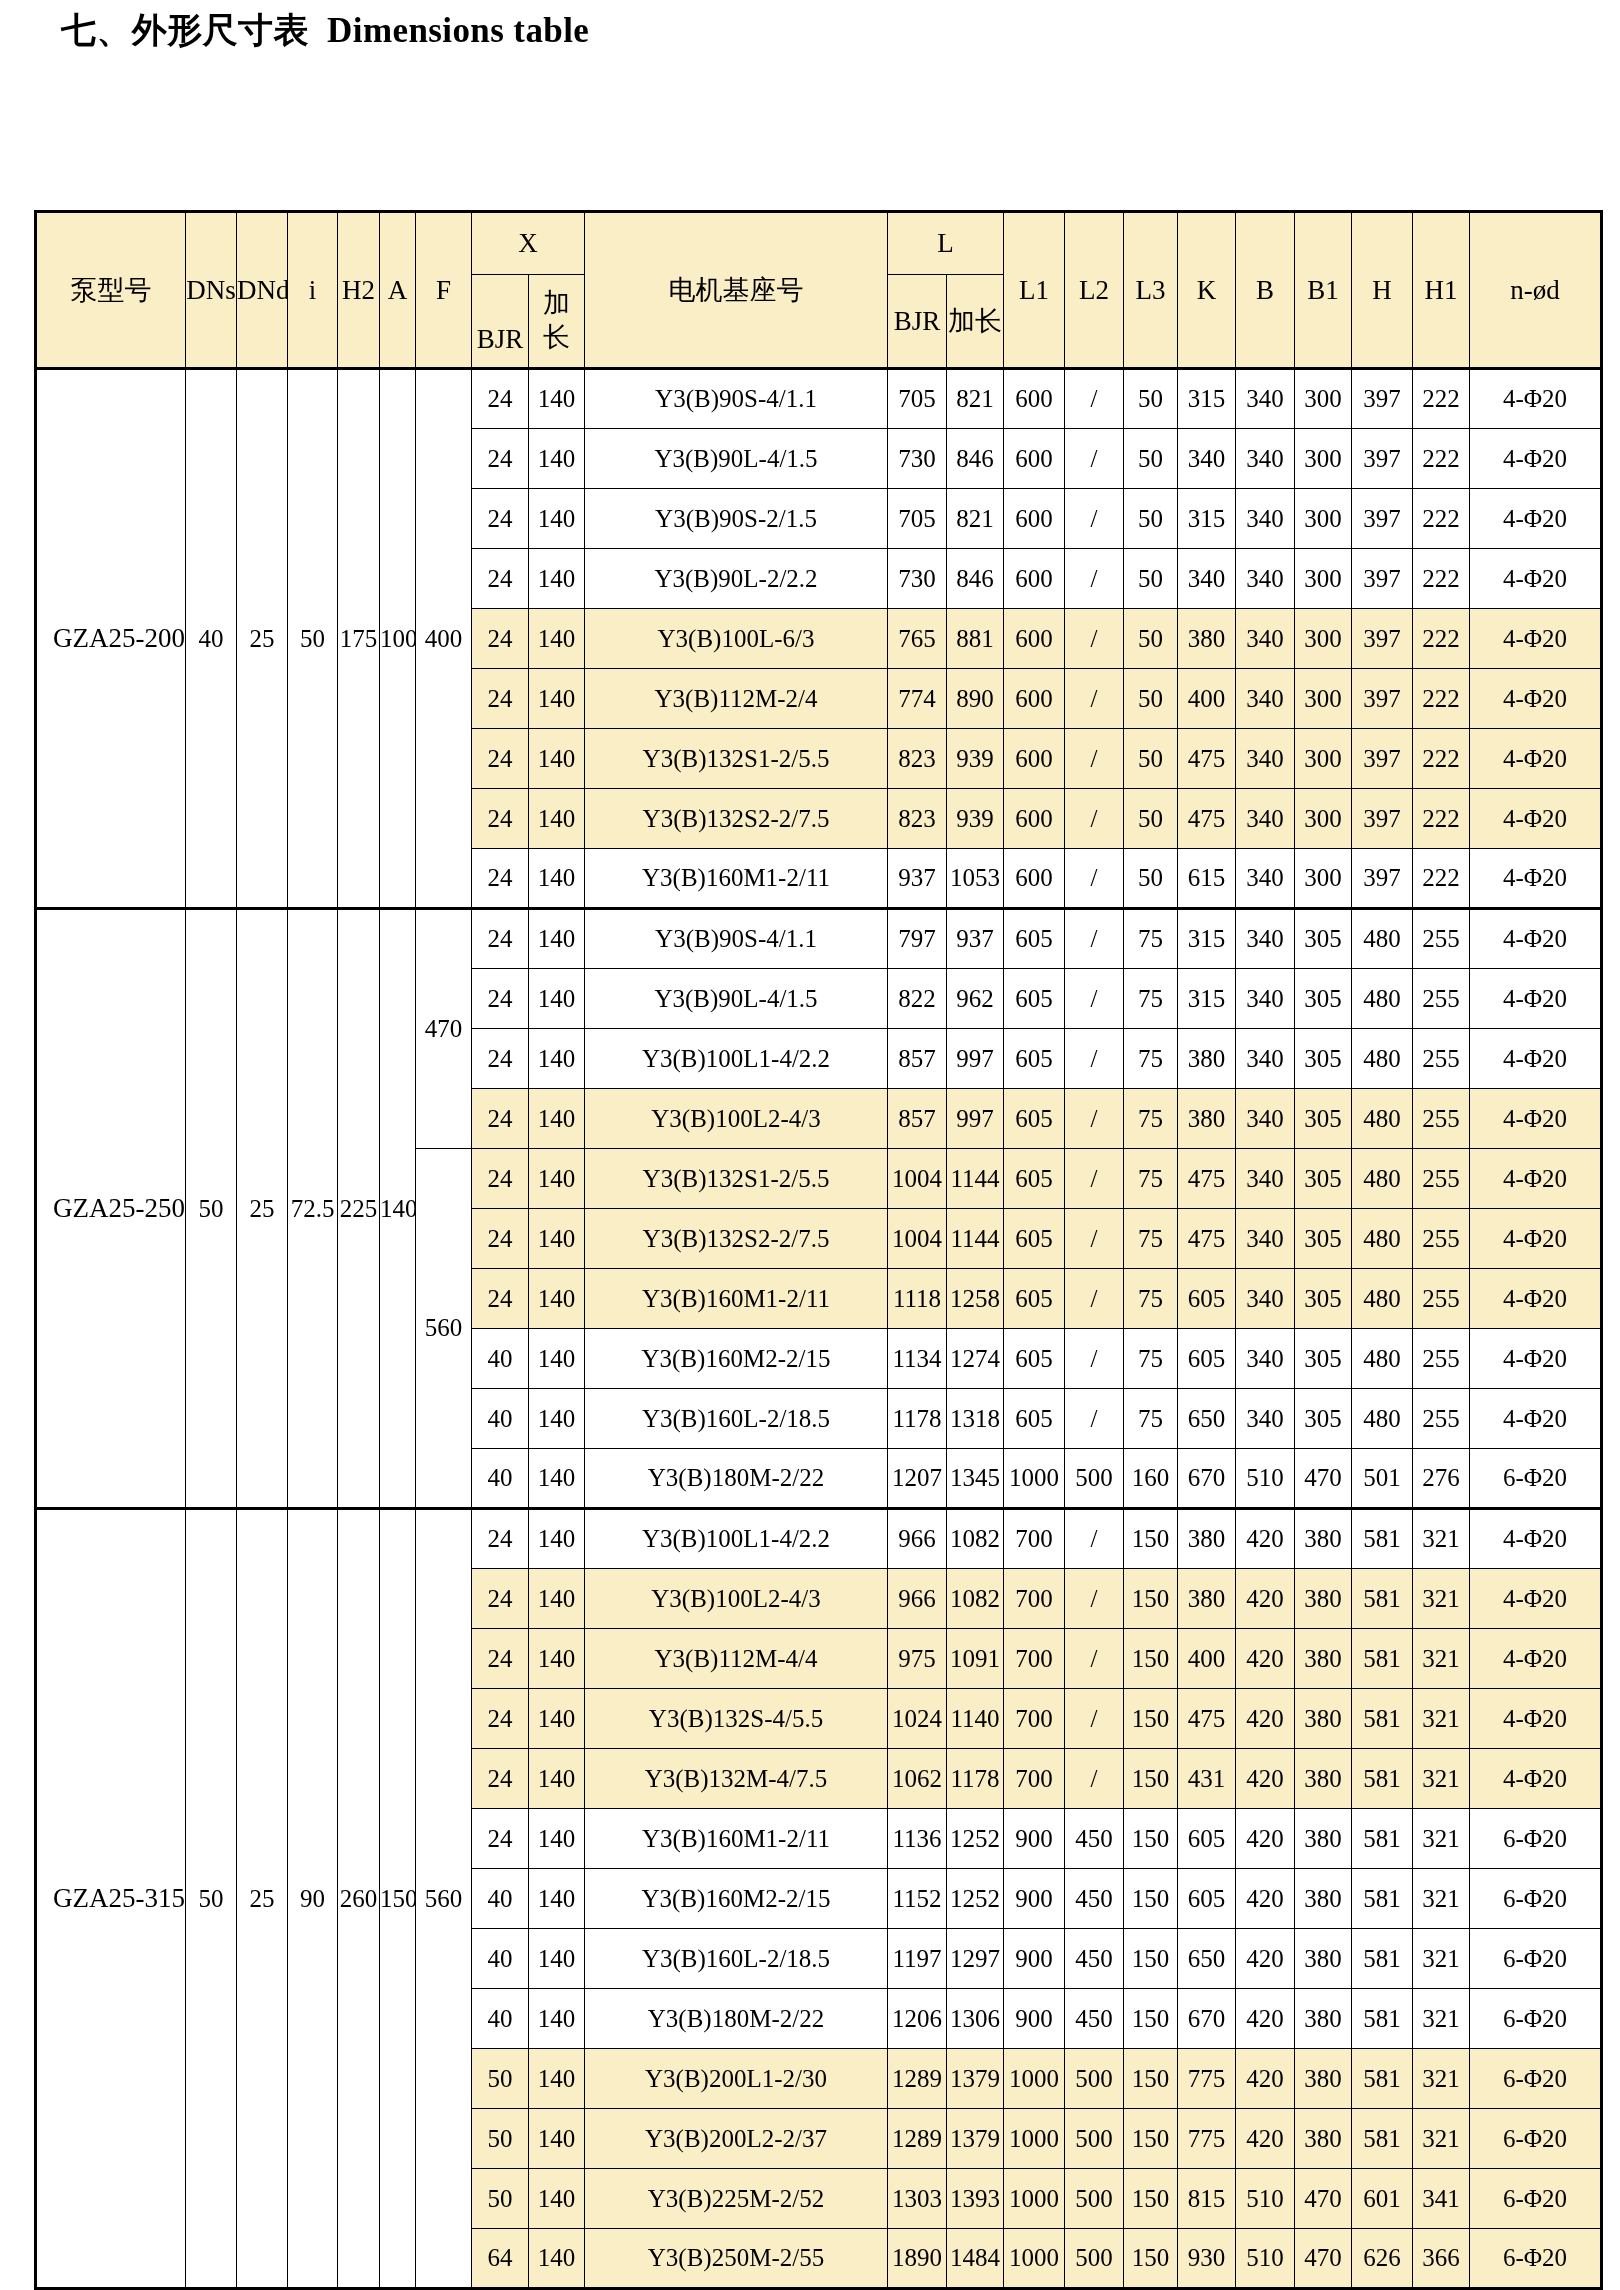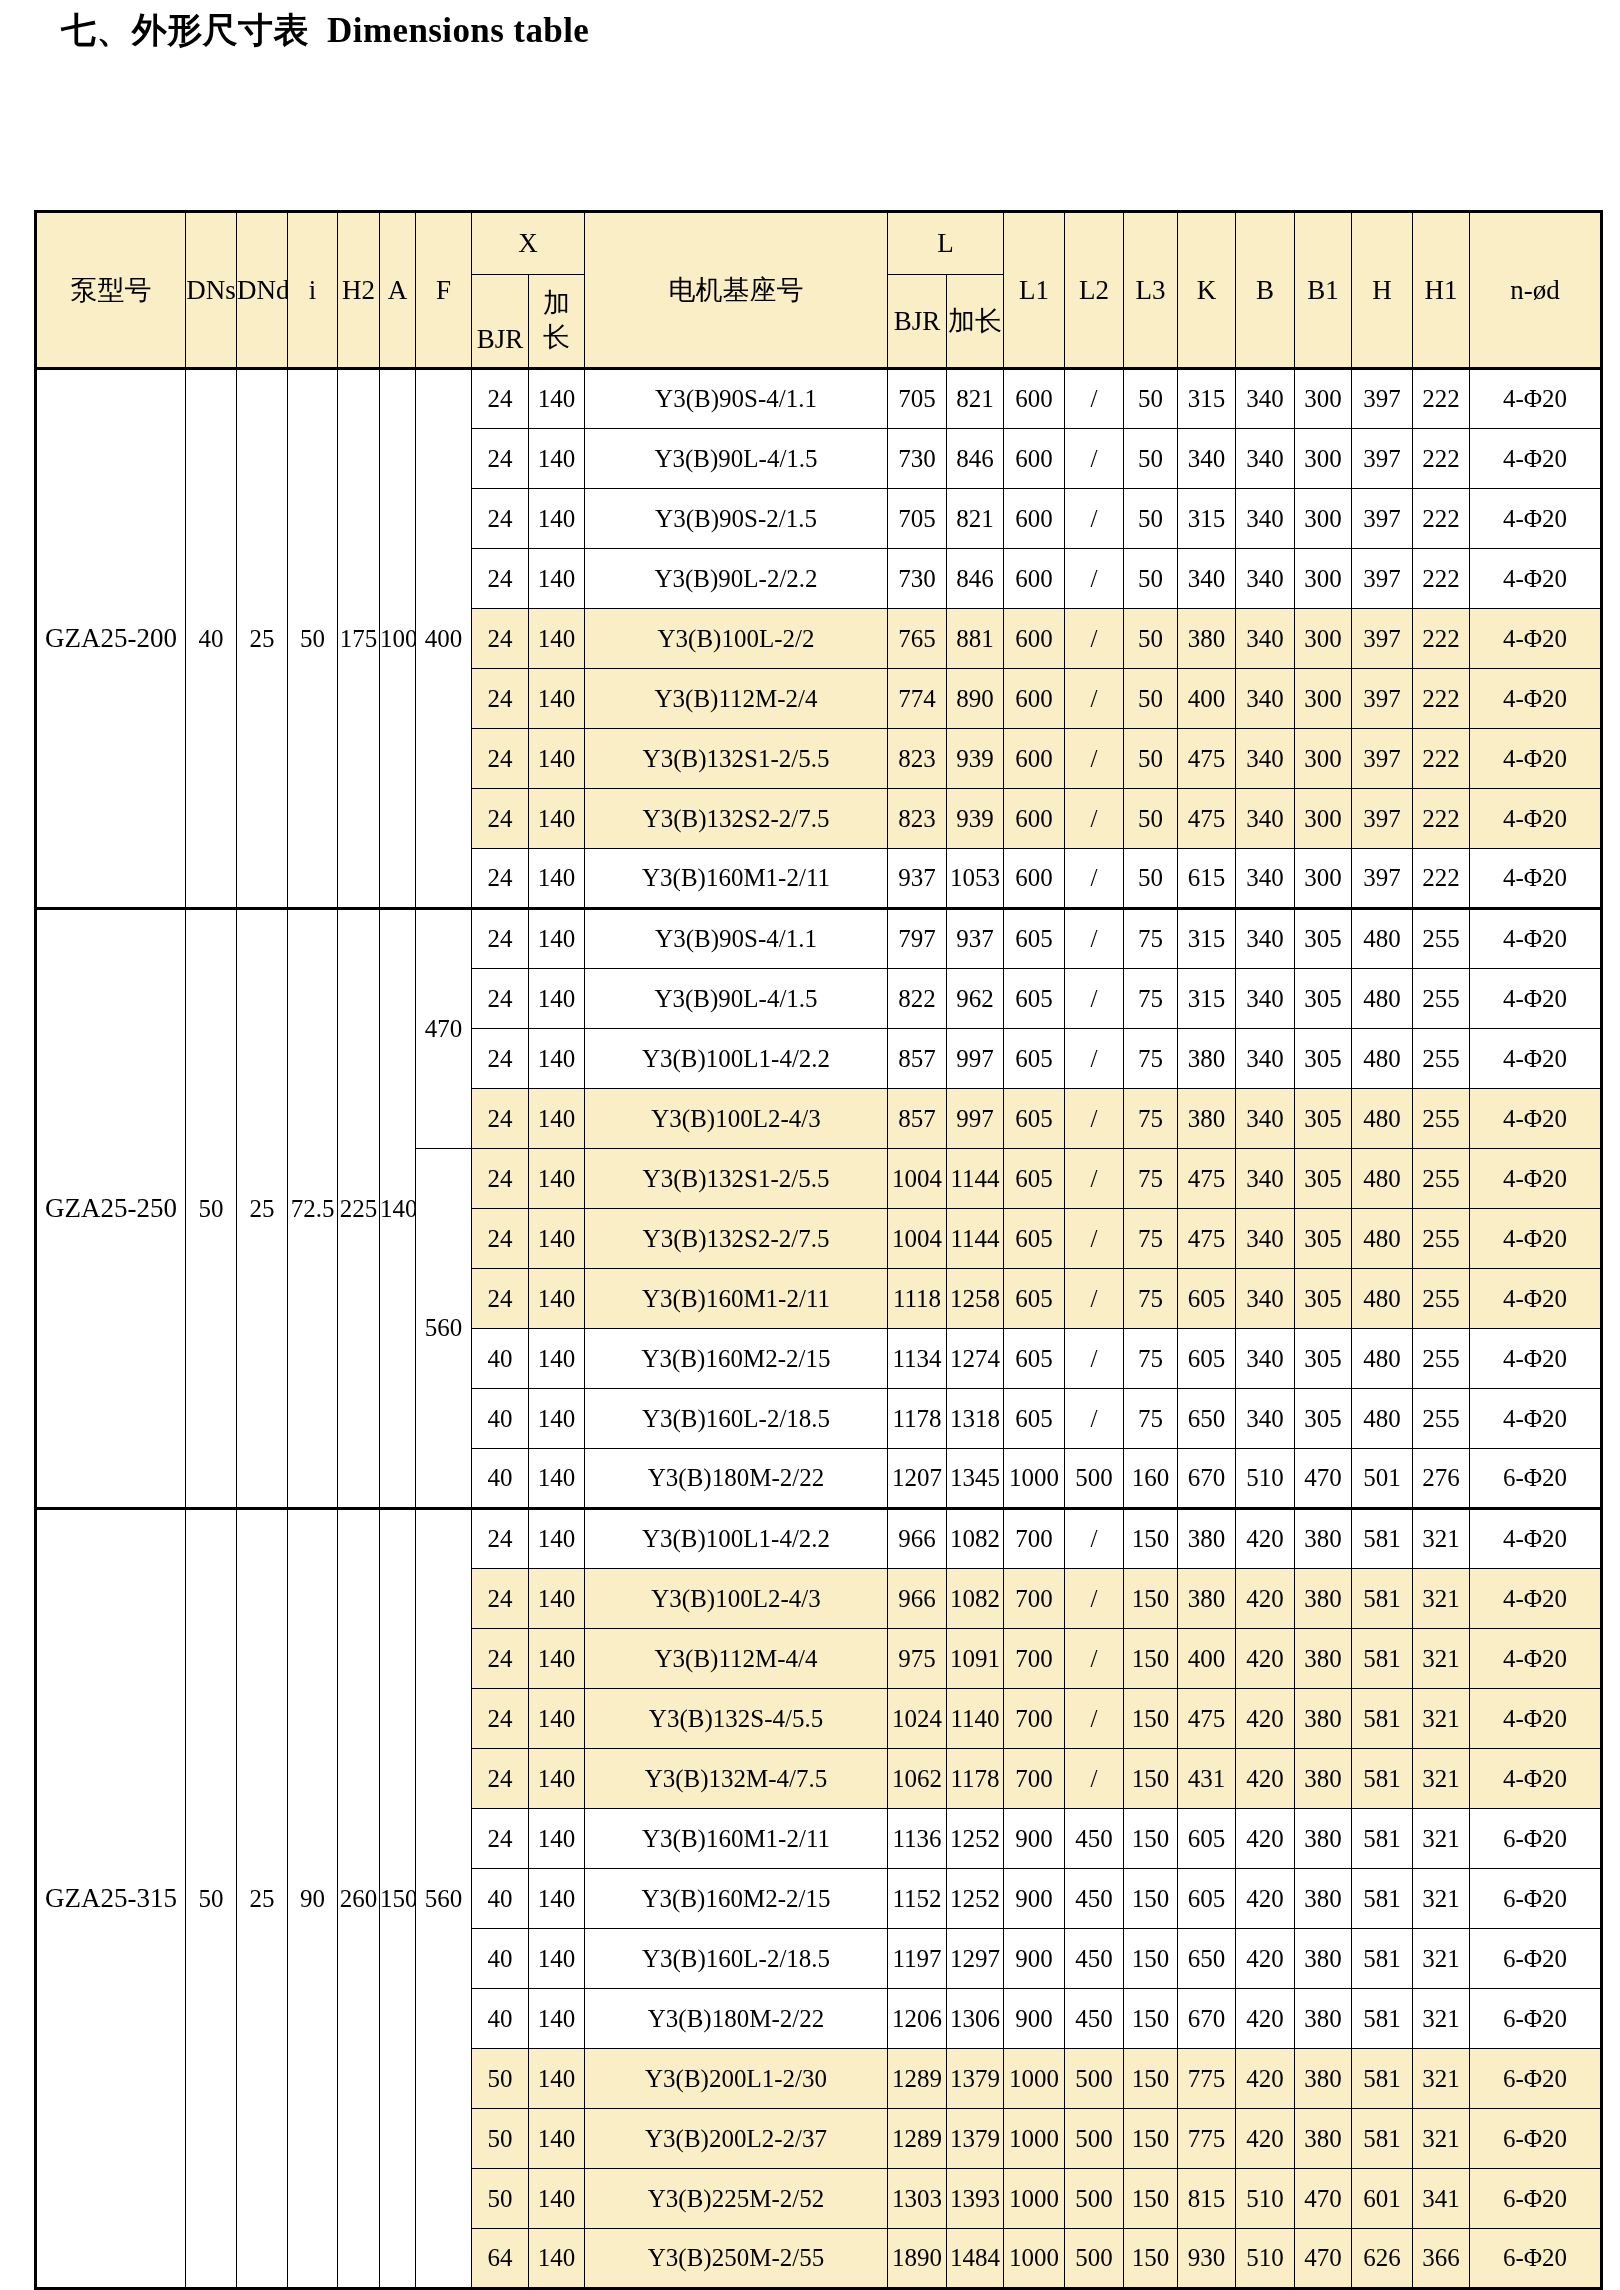--- a/index.html
+++ b/index.html
@@ -20,21 +20,21 @@
     border:1.8px solid #000; text-align:center; vertical-align:middle;
     padding:0; overflow:hidden; font-weight:normal;
   }
   thead th { background:var(--hl,#FAEEC6); font-size:27px; }
   thead tr.hr1 { height:63px; }
   thead tr.hr2 { height:94px; }
   thead tr.hr2 th { border-bottom:3.6px solid #000; }
   thead tr.hr1 th[rowspan] { border-bottom:3.6px solid #000;font-family:Liberation Serif, serif; }
   tbody tr { height:60px; }
   tbody td { font-size:25px; background:#ffffff; }
-  tbody td.model { font-size:27px; }
+  tbody td.model { font-size:27px;text-align:right; }
   tbody td.hl { background:var(--hl,#FAEEC6); }
   tr.group-start td { border-top:3.6px solid #000; }
   .prewrap { white-space:pre-line; line-height:1.25; }
   .xbjr { vertical-align:bottom; padding-bottom:12.5px; }
 </style>
 </head>
 <body>
 
 <div class="page">
   <div class="title">七、外形尺寸表  Dimensions table</div>
@@ -161,21 +161,21 @@
           <td>340</td>
           <td>340</td>
           <td>300</td>
           <td>397</td>
           <td>222</td>
           <td>4-Φ20</td>
         </tr>
         <tr>
           <td class="hl">24</td>
           <td class="hl">140</td>
-          <td class="hl">Y3(B)100L-2/2</td>
+          <td class="hl">Y3(B)100L-6/3</td>
           <td class="hl">765</td>
           <td class="hl">881</td>
           <td class="hl">600</td>
           <td class="hl">/</td>
           <td class="hl">50</td>
           <td class="hl">380</td>
           <td class="hl">340</td>
           <td class="hl">300</td>
           <td class="hl">397</td>
           <td class="hl">222</td>

